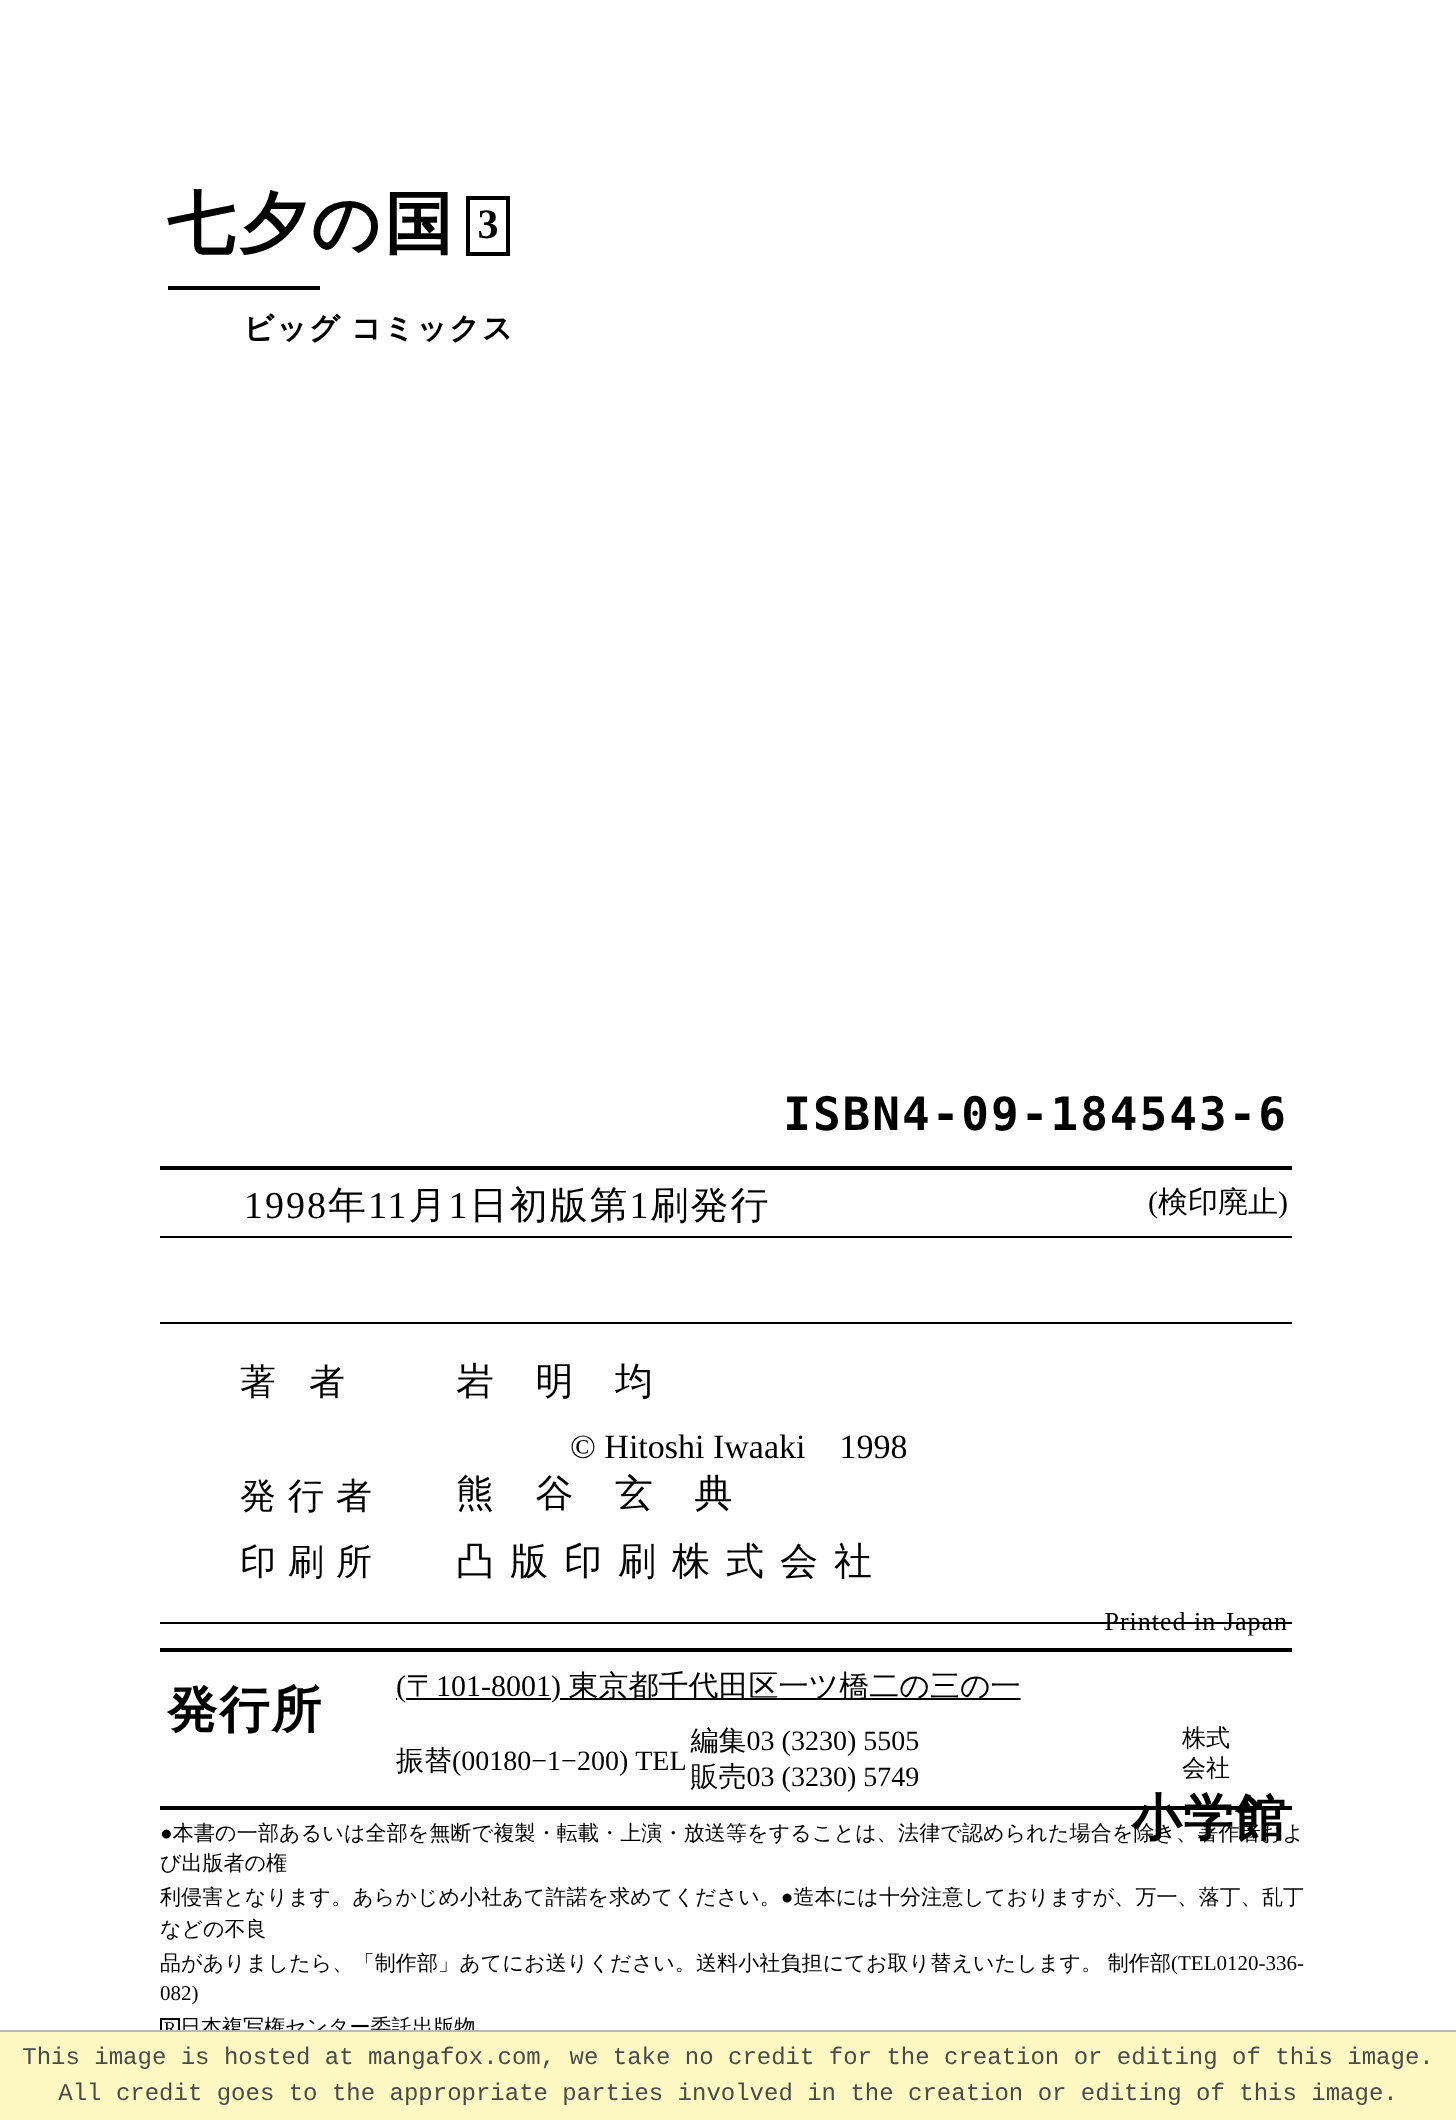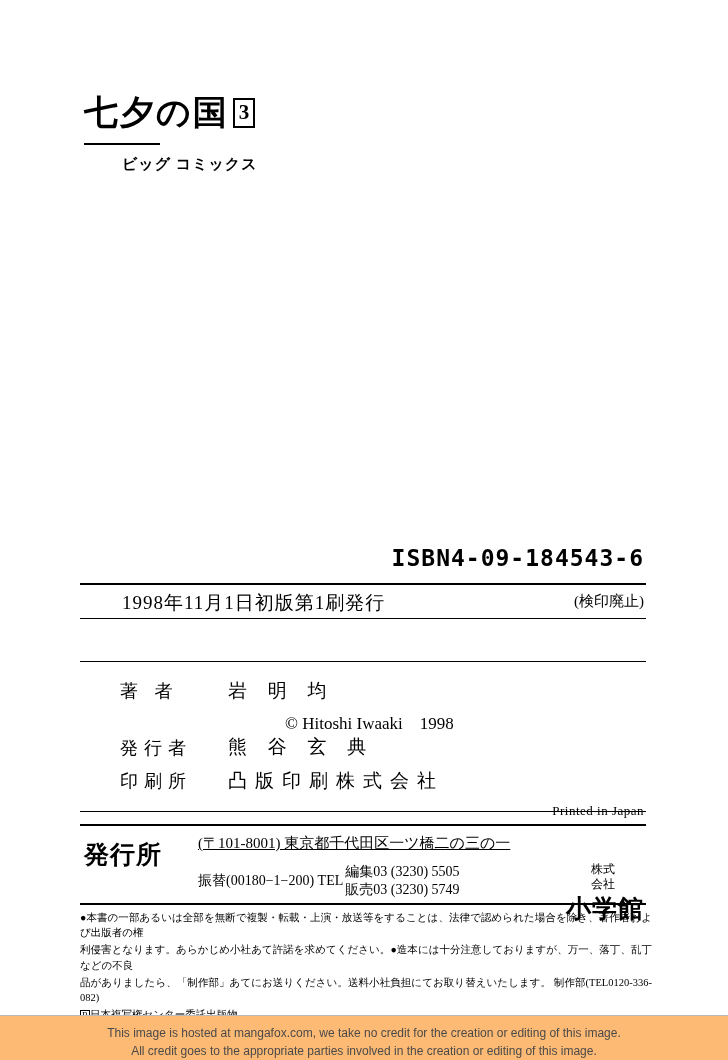--- a/index.html
+++ b/index.html
@@ -221,26 +221,26 @@
   }
 
   
   .footer {
     position: absolute;
     left: 0;
     bottom: 0;
     width: 728px;
     height: 44px;
     border-top: 1px solid #b9b9b9;
-    background: #fdba74;
+    background: #fef9c3;
     display: flex;
     flex-direction: column;
     align-items: center;
-    justify-content: flex-end;
-    font-family: Liberation Sans, sans-serif;
+    justify-content: center;
+    font-family: Liberation Mono, monospace;
     font-size: 12px;
     color: #4a4a4a;
     line-height: 1.5;
   }
 </style>
 </head>
 <body>
 
 <div class="page">
 

